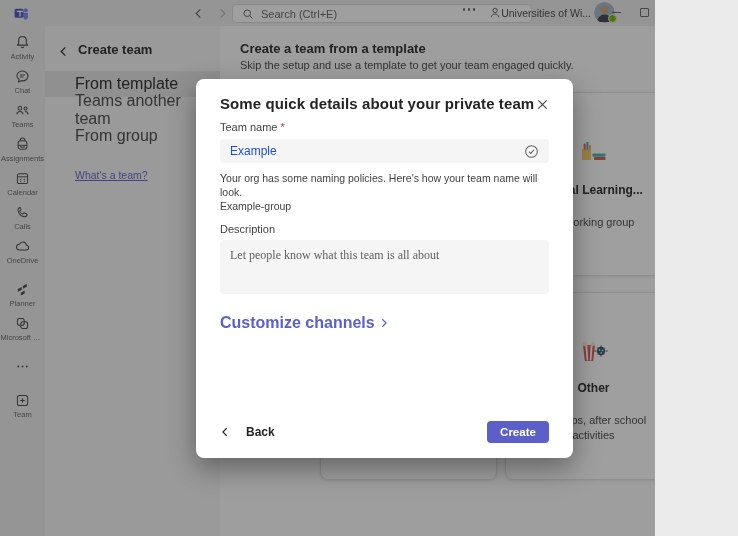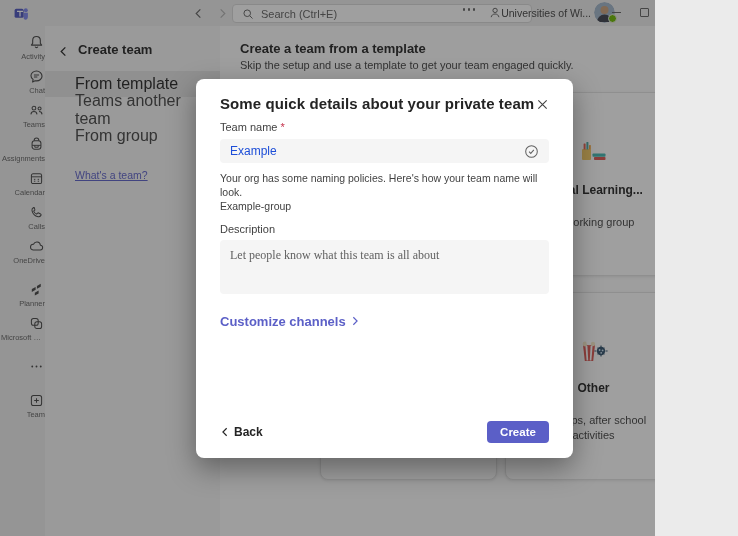--- a/index.html
+++ b/index.html
@@ -21,21 +21,21 @@
   .tb-org { position:absolute; right:64px; top:7px; font-size:10.5px; color:#424242; white-space:nowrap; }
   .avatar { position:absolute; right:40px; top:2px; width:21px; height:21px; border-radius:50%; overflow:hidden; }
   .presence { position:absolute; right:38px; top:14px; width:9px; height:9px; border-radius:50%;
     background:#6bb700; border:1.5px solid #ebebeb; }
   .win-min { position:absolute; right:34px; top:12px; width:9px; height:1px; background:#616161; }
   .win-max { position:absolute; right:6px; top:8px; width:9px; height:9px; border:1px solid #616161; border-radius:1px; }
 
   
   .rail { position:absolute; top:26px; left:0; width:45px; bottom:0; background:#ebebeb; z-index:1;
     display:flex; flex-direction:column; align-items:center; padding-top:8px; }
-  .rail-item { display:flex; flex-direction:column; align-items:flex-end; margin-bottom:7px; width:45px; }
+  .rail-item { display:flex; flex-direction:column; align-items:center; margin-bottom:7px; width:45px; }
   .rail-item .lbl { font-size:7.5px; color:#616161; margin-top:1px; max-width:44px; overflow:hidden;
     white-space:nowrap; text-overflow:ellipsis; text-align:center; }
   .rail-gap { margin-top:9px; }
   .rail svg { display:block; }
 
   
   .panel { position:absolute; top:26px; left:45px; width:175px; bottom:0; background:#f3f3f3; z-index:1; }
   .panel-header { display:flex; align-items:flex-end; gap:9px; padding:16px 12px 14px 13px; }
   .panel-title { font-size:13px; font-weight:bold; color:#242424; }
   .panel-item { height:26px; display:flex; align-items:center; padding-left:30px; font-size:16px; color:#424242; }
@@ -64,25 +64,25 @@
   .field-label { font-size:11px; color:#424242; margin-top:9px; }
   .req { color:#c4314b; }
   .name-input-wrap { margin-top:6px; height:24px; background:#f5f5f5; border-radius:4px; display:flex;
     align-items:center; padding:0 10px; }
   .name-input { flex:1; border:none; background:transparent; font-size:12px; color:#1d4ed8;
     font-family:Liberation Sans, sans-serif; outline:none; }
   .helper { margin-top:8px; font-size:10.5px; color:#424242; line-height:1.35; }
   .desc-textarea { margin-top:5px; width:100%; height:54px; background:#f5f5f5; border:none; border-radius:4px;
     resize:none; padding:8px 10px; font-size:12px; color:#242424; font-family:Liberation Serif, serif; outline:none; }
   .desc-textarea::placeholder { color:#616161; }
-  .customize { margin-top:16px; display:inline-flex; align-items:center; gap:4px; font-size:13px;
+  .customize { margin-top:16px; display:inline-flex; align-items:center; gap:4px; font-size:16px;
     font-weight:bold; color:#5b5fc7; cursor:pointer; }
   .modal-footer { position:absolute; left:24px; right:24px; bottom:15px; display:flex;
     align-items:center; justify-content:space-between; }
-  .back-btn { display:inline-flex; align-items:center; gap:4px; font-size:12px; font-weight:bold;
+  .back-btn { display:inline-flex; align-items:center; gap:16px; font-size:12px; font-weight:bold;
     color:#242424; background:none; border:none; cursor:pointer; font-family:"Liberation Sans", sans-serif; }
   .create-btn { width:62px; height:22px; background:#5b5fc7; color:#fff; border:none; border-radius:4px;
     font-size:11.5px; font-weight:bold; cursor:pointer; font-family:"Liberation Sans", sans-serif; }
 </style>
 </head>
 <body>
 
 <div class="app">
 
   <div class="titlebar">

